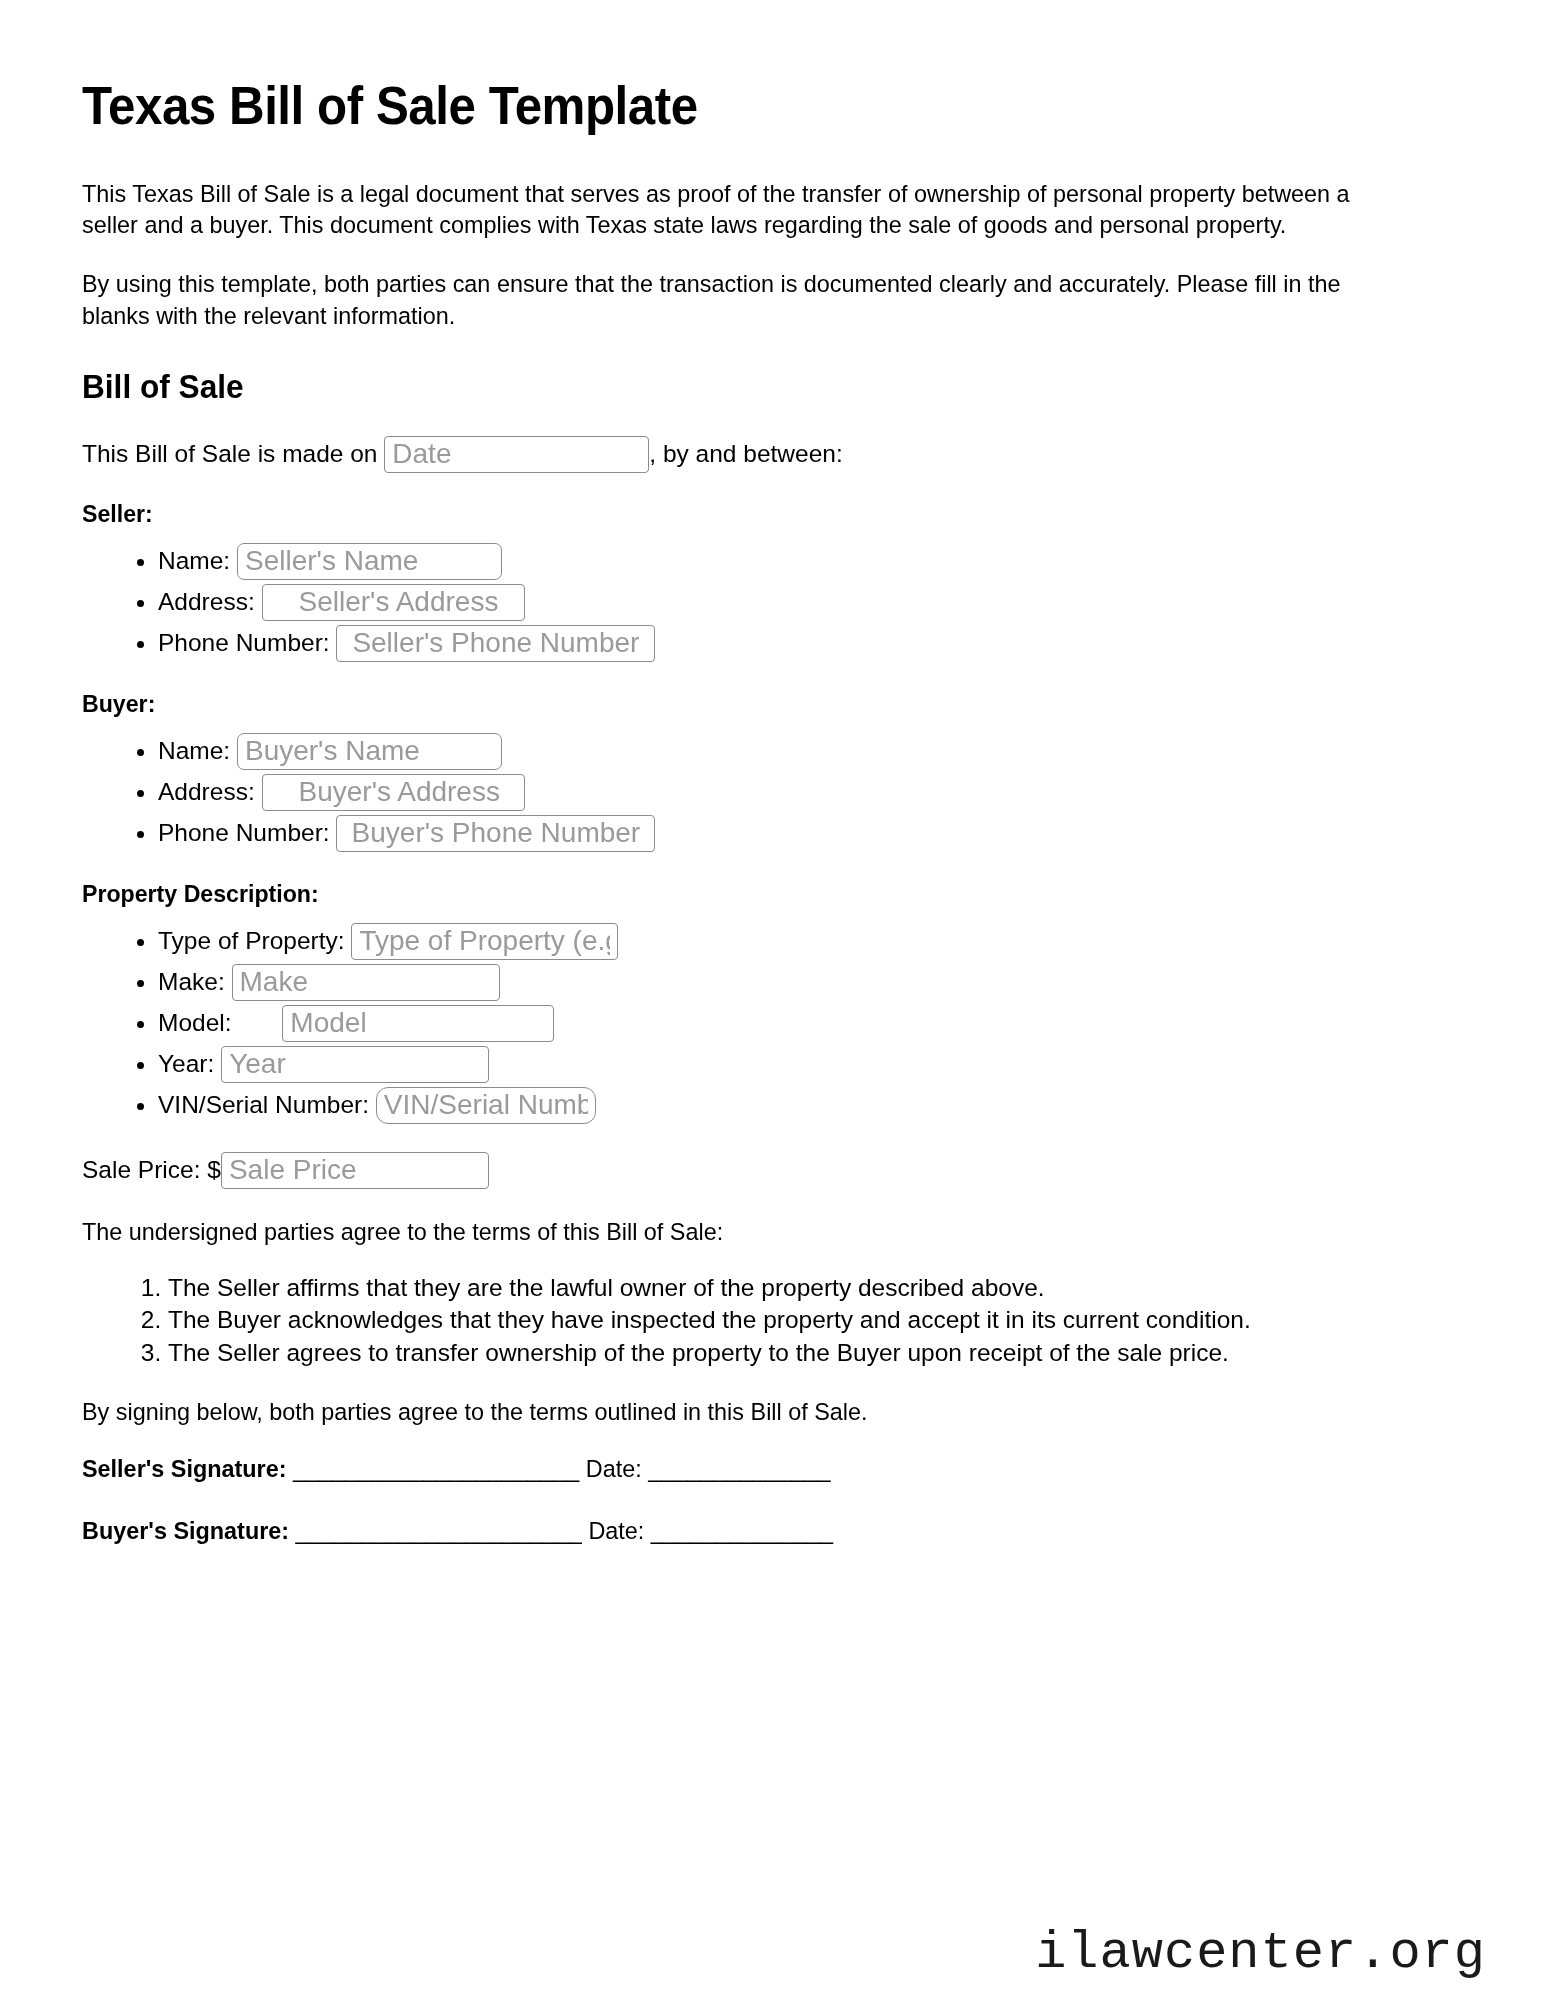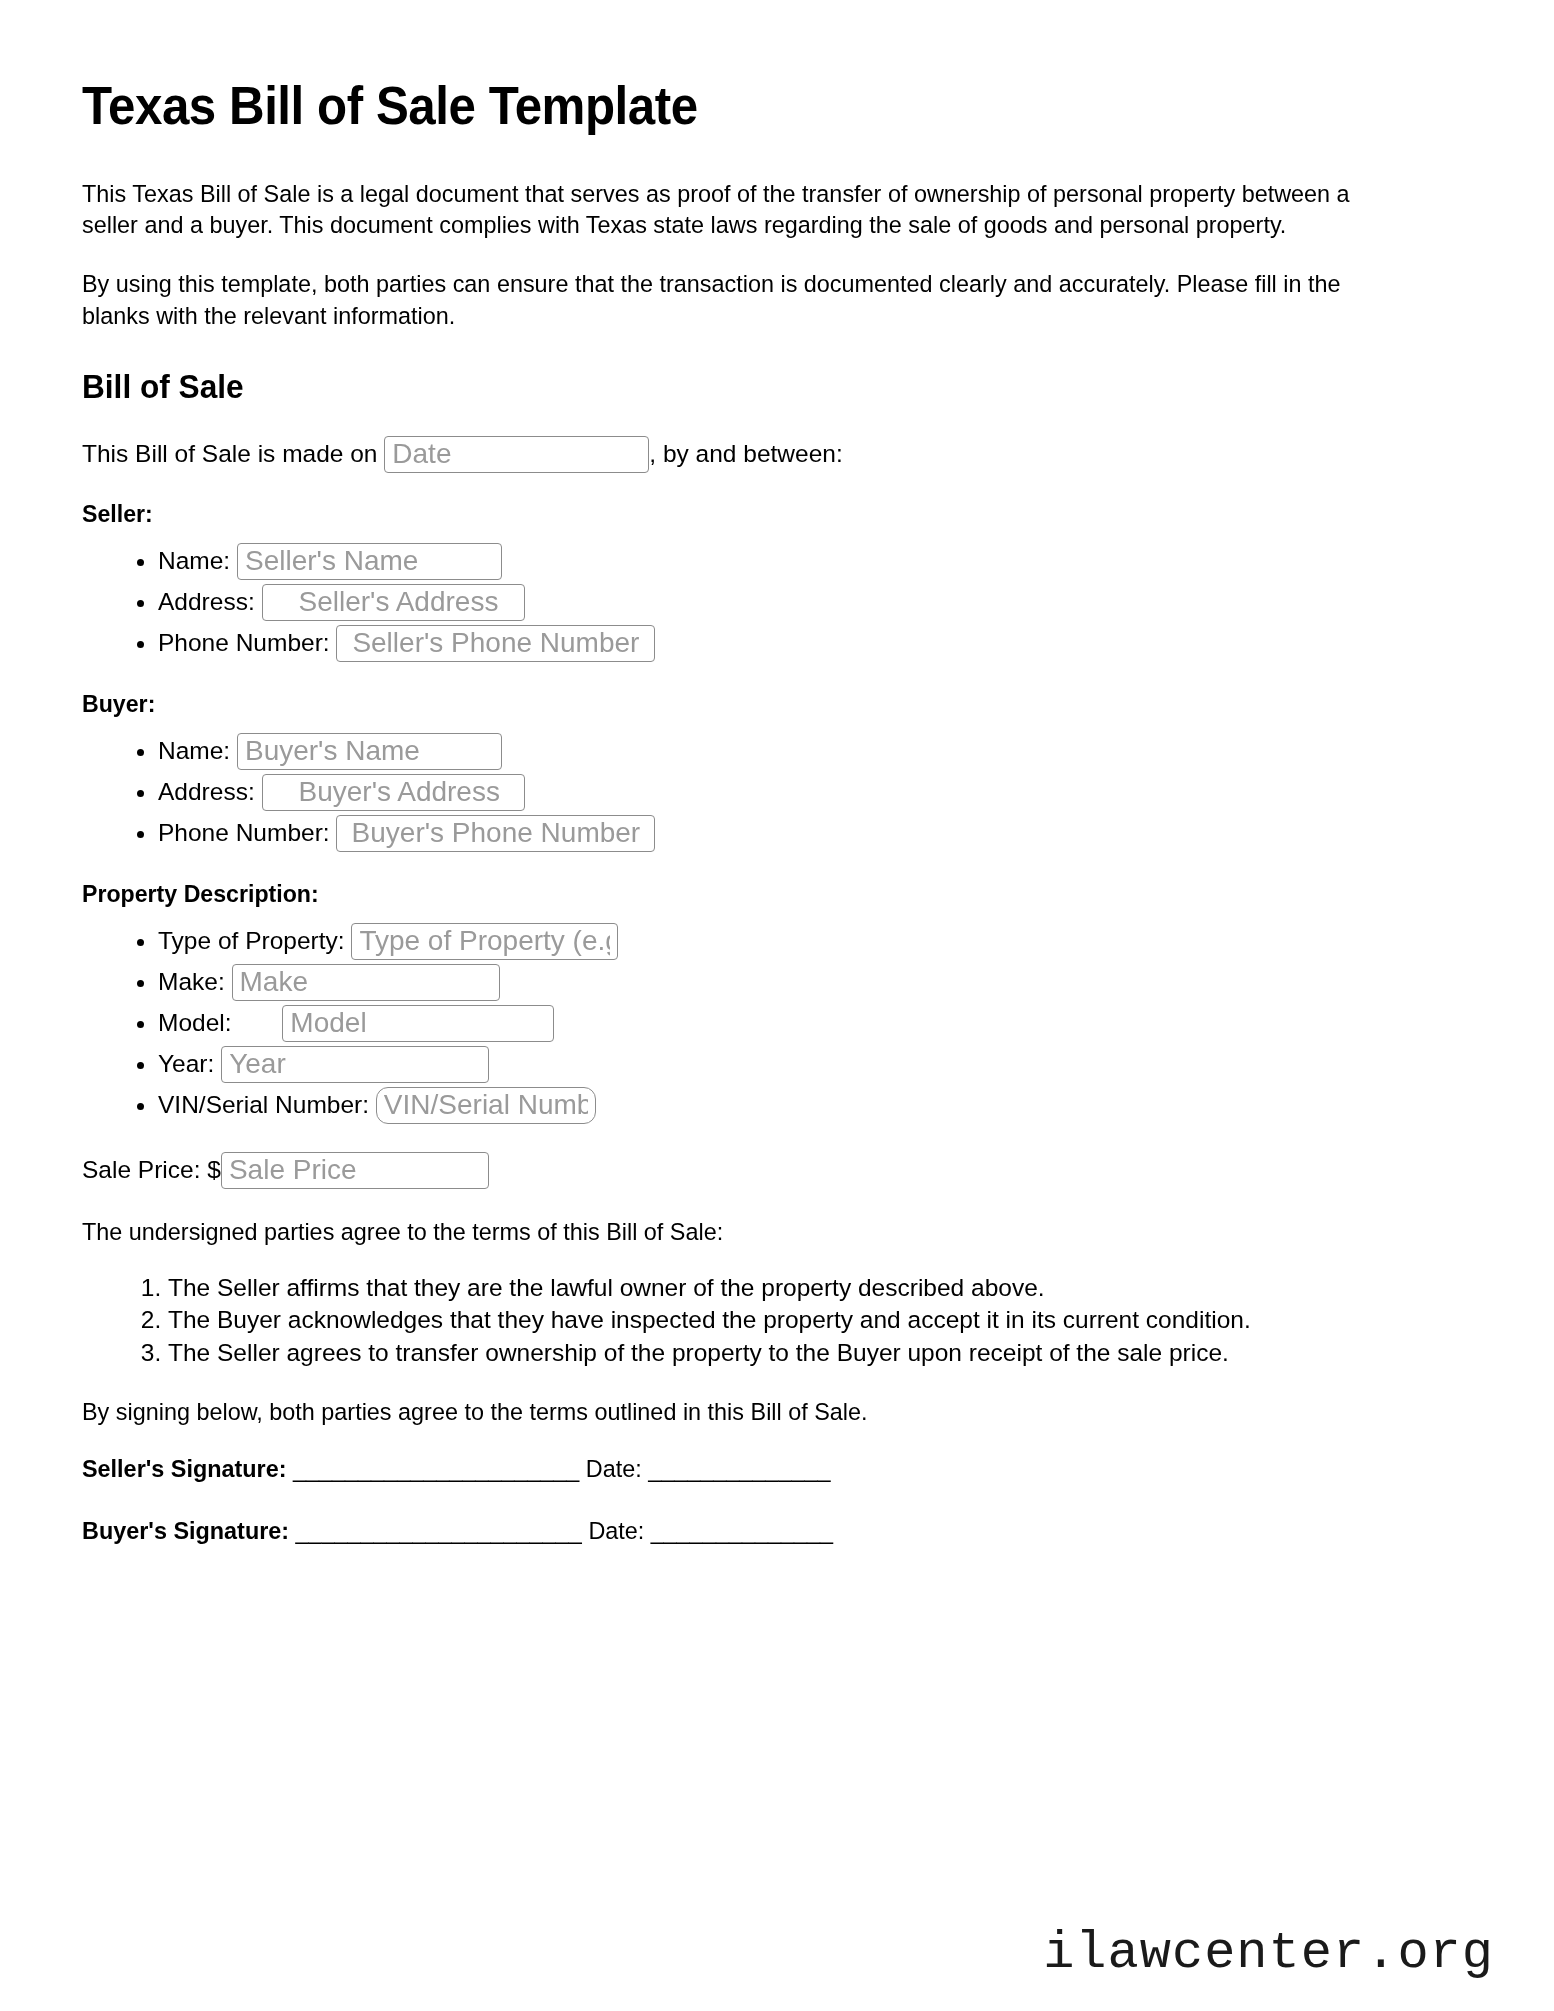--- a/index.html
+++ b/index.html
@@ -119,21 +119,21 @@
     height: 37px;
     line-height: 26px;
     outline: none;
     vertical-align: middle;
     margin: 0;
   }
   .fld::placeholder { color: #9a9a9a; opacity: 1; }
   .fld::-moz-placeholder { color: #9a9a9a; opacity: 1; }
 
   .w-date  { width: 265px; }
-  .w-name  { width: 265px; }
+  .w-name  { width: 265px; border-radius: 7px; }
   .w-addr  { width: 263px; padding-left: 36px; }
   .w-phone { width: 319px; text-align: center; }
   .w-type  { width: 267px; }
   .w-make  { width: 268px; }
   .w-model { width: 272px; margin-left: 44px; }
   .w-year  { width: 268px; }
   .w-vin   { width: 220px; border-radius: 12px; }
   .w-price { width: 268px; }
 
   
@@ -147,21 +147,21 @@
   .sig-row .sig-label {
     font-weight: bold;
   }
   .sig-row .blank {
     letter-spacing: 0px;
   }
 
   
   .watermark {
     position: absolute;
-    right: 60px;
+    right: 68px;
     bottom: 28px;
     font-family: "Liberation Mono", "DejaVu Sans Mono", monospace;
     font-size: 52px;
     letter-spacing: 1px;
     color: #1a1a1a;
     white-space: nowrap;
   }
 </style>
 </head>
 <body>

